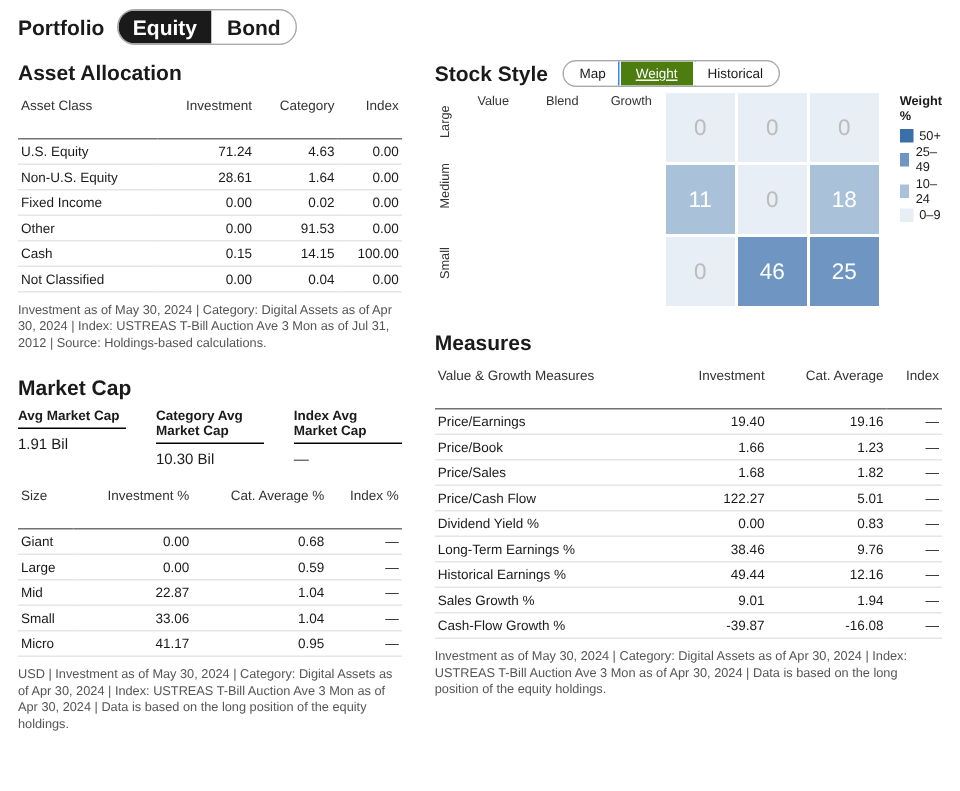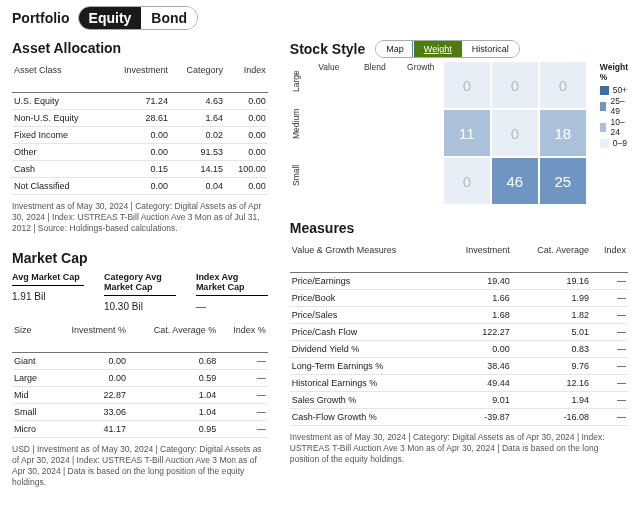--- a/index.html
+++ b/index.html
@@ -251,21 +251,21 @@
         <tbody id="ms-body">
             <tr>
               <td>Price/Earnings</td>
               <td>19.40</td>
               <td>19.16</td>
               <td>—</td>
             </tr>
             <tr>
               <td>Price/Book</td>
               <td>1.66</td>
-              <td>1.99</td>
+              <td>1.23</td>
               <td>—</td>
             </tr>
             <tr>
               <td>Price/Sales</td>
               <td>1.68</td>
               <td>1.82</td>
               <td>—</td>
             </tr>
             <tr>
               <td>Price/Cash Flow</td>

